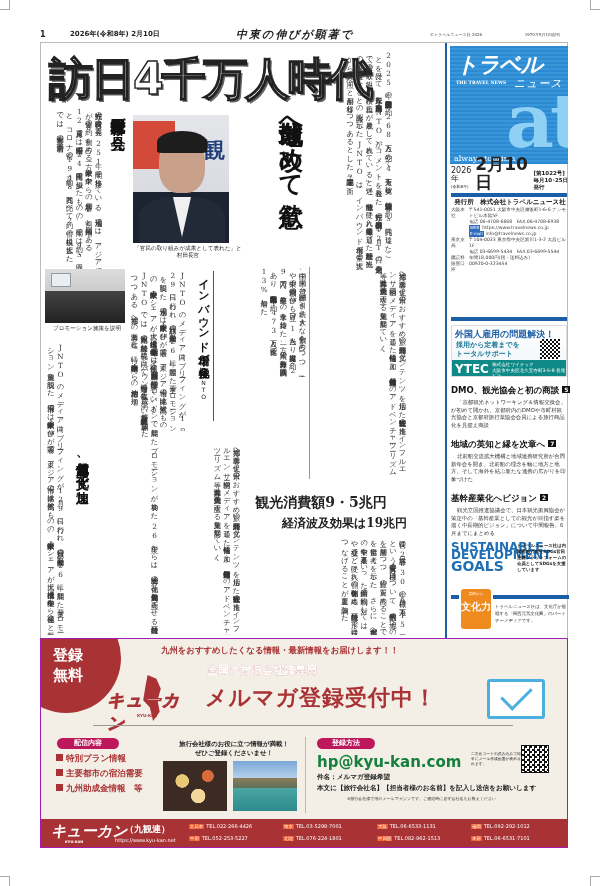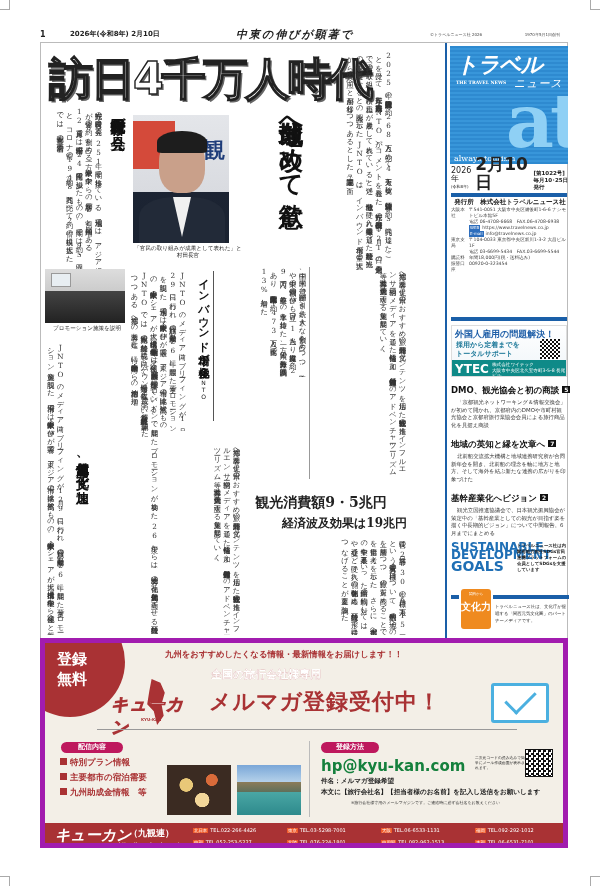--- a/index.html
+++ b/index.html
@@ -109,21 +109,21 @@
 
   .bunka { position: absolute; left: 4px; top: 546px; width: 118px; height: 44px; }
   .bunka .box { position: absolute; left: 10px; top: 0; width: 30px; height: 40px; background: #ef8a1f; border-radius: 3px; color: #fff; text-align: center; }
   .bunka .box .t1 { font-size: 3.5px; margin-top: 3px; }
   .bunka .box .t2 { font-size: 10px; font-weight: bold; margin-top: 4px; }
   .bunka .lineL { position: absolute; left: 0; top: 6px; width: 8px; height: 4px; background: #1a5fa8; }
   .bunka .lineR { position: absolute; left: 42px; top: 6px; width: 76px; height: 4px; background: #1a5fa8; }
   .bunka .txt { position: absolute; left: 44px; top: 14px; width: 74px; font-family: "DejaVu Serif", serif; font-size: 4.4px; line-height: 7px; color: #333; }
 
   
-  .ad { position: absolute; left: 40px; top: 638px; width: 528px; height: 210px; background: #f3efe7; border: 5px solid #a21caf; overflow: hidden; }
+  .ad { position: absolute; left: 40px; top: 638px; width: 528px; height: 210px; background: #f3efe7; border: 1px solid #a21caf; overflow: hidden; }
   .ad .free { position: absolute; left: -30px; top: -36px; width: 110px; height: 110px; border-radius: 50%; background: #a93234; }
   .ad .free .t { position: absolute; left: 42px; top: 42px; color: #fff; font-size: 15px; font-weight: bold; line-height: 20px; }
   .ad .tagline { position: absolute; left: 120px; top: 6px; font-size: 8.4px; font-weight: bold; color: #a93234; white-space: nowrap; }
   .ad .kyukan { position: absolute; left: 62px; top: 34px; width: 90px; height: 50px; }
   .ad .kyukan .mapsh { position: absolute; left: 38px; top: 2px; width: 22px; height: 46px; background: #a93234; clip-path: polygon(30% 0,70% 8%,90% 30%,75% 55%,85% 80%,55% 100%,40% 70%,10% 55%,20% 25%); }
   .ad .kyukan .nm { position: absolute; left: 4px; top: 16px; font-size: 17px; font-style: italic; font-weight: bold; color: #fff; -webkit-text-stroke: 0.8px #a93234; letter-spacing: 1px; }
   .ad .kyukan .en { position: absolute; left: 34px; top: 40px; font-size: 4px; font-weight: bold; color: #a93234; }
   .ad .head1 { position: absolute; left: 166px; top: 24px; font-size: 11px; font-weight: bold; color: #a93234; -webkit-text-stroke: 0.3px #fff; white-space: nowrap; }
   .ad .head2 { position: absolute; left: 164px; top: 44px; font-size: 22px; font-weight: bold; color: #a93234; white-space: nowrap; letter-spacing: 1px; }
   .ad .mail { position: absolute; left: 446px; top: 40px; width: 58px; height: 40px; border: 3px solid #4bb0e0; border-radius: 3px; background: #fff; }
@@ -332,20 +332,24 @@
   <div class="head1">全国の旅行会社様専用</div>
   <div class="head2">メルマガ登録受付中！</div>
   <div class="mail"></div>
   <div class="rule"></div>
 
   <div class="pill" style="left:16px;top:99px;width:62px;">配信内容</div>
   <div class="items">
     <div><span class="sq"></span><span>特別プラン情報</span></div>
     <div><span class="sq"></span><span>主要都市の宿泊需要</span></div>
     <div><span class="sq"></span><span>九州助成金情報　等</span></div>
+  </div>
+  <div class="mid">
+    <div>旅行会社様のお役に立つ情報が満載！</div>
+    <div>ぜひご登録くださいませ！</div>
   </div>
   <div class="img1"></div>
   <div class="img2"></div>
   <div class="vsep"></div>
 
   <div class="pill" style="left:276px;top:99px;width:58px;">登録方法</div>
   <div class="email">hp@kyu-kan.com</div>
   <div class="qrnote">二次元コードの読み込みで簡単にメール作成画面が表示されます。</div>
   <div class="qr2"></div>
   <div class="subj">件名：メルマガ登録希望</div>

